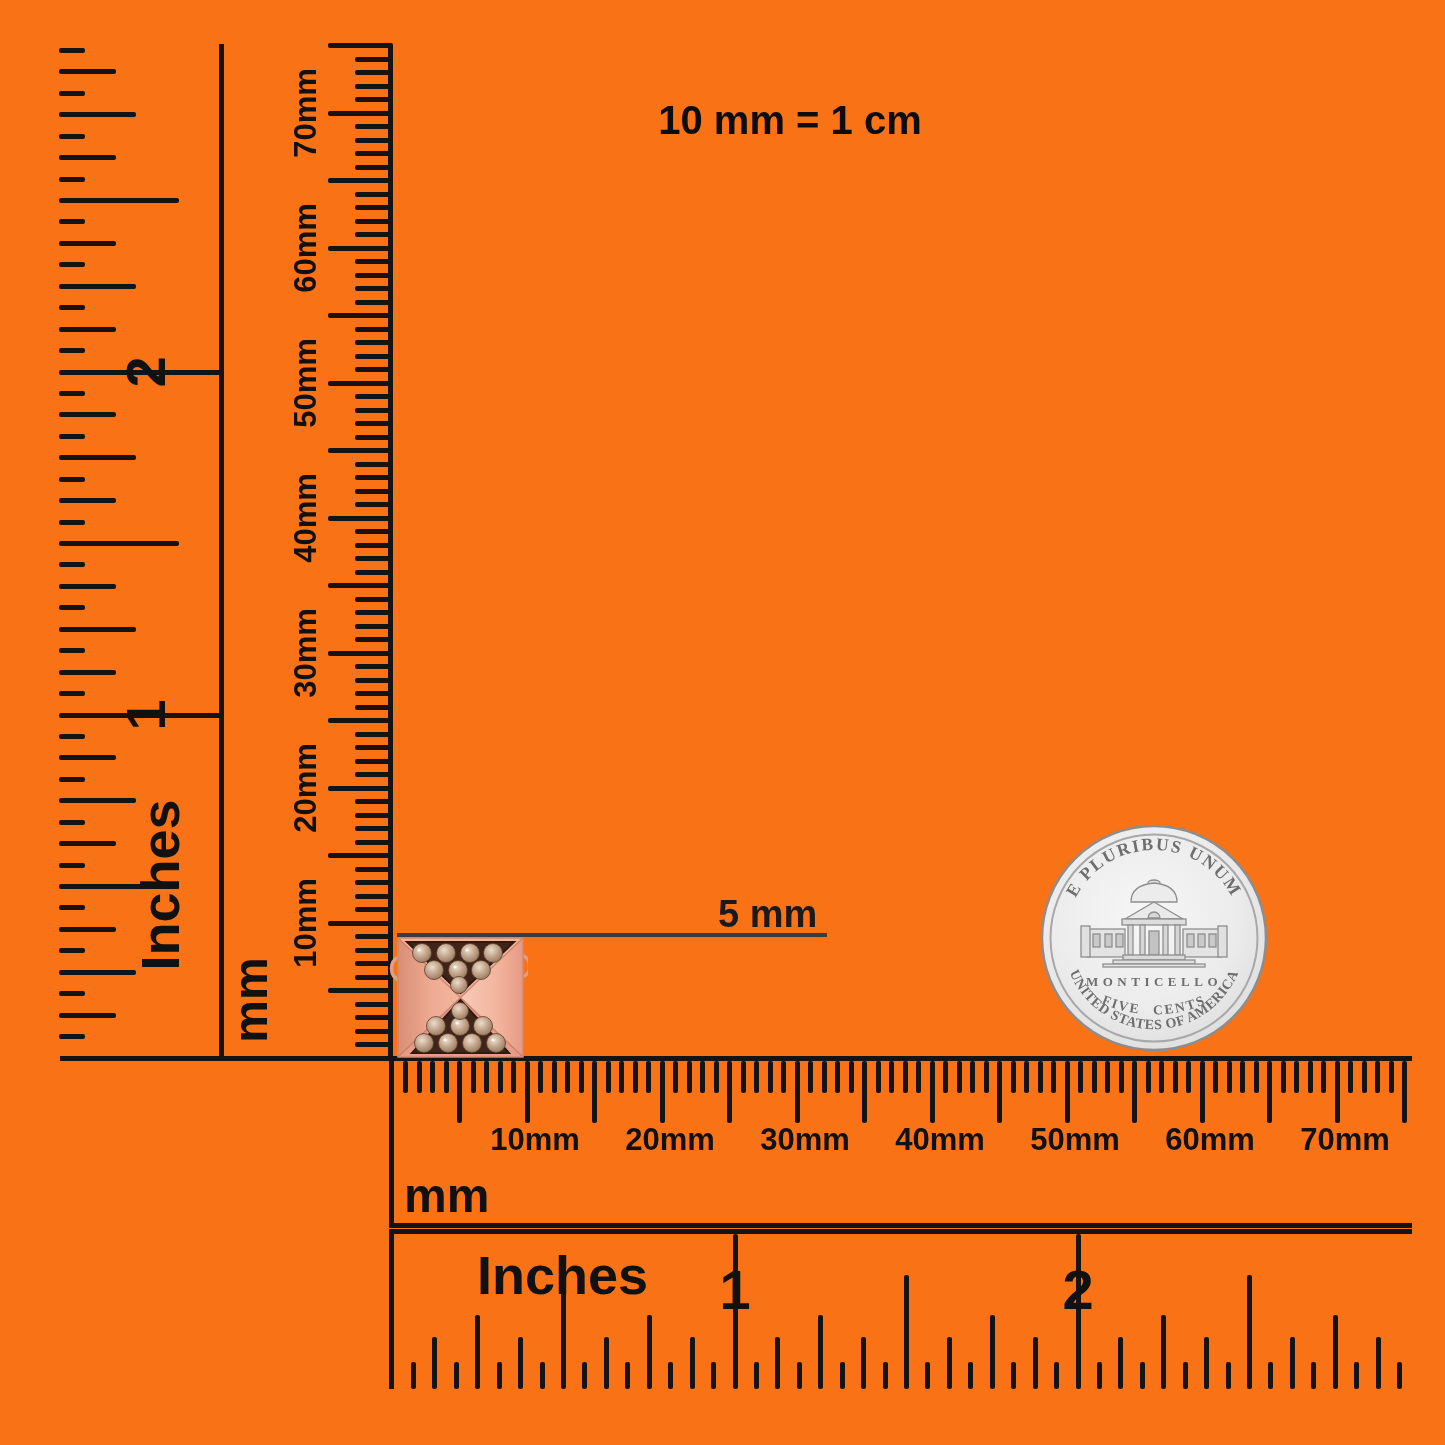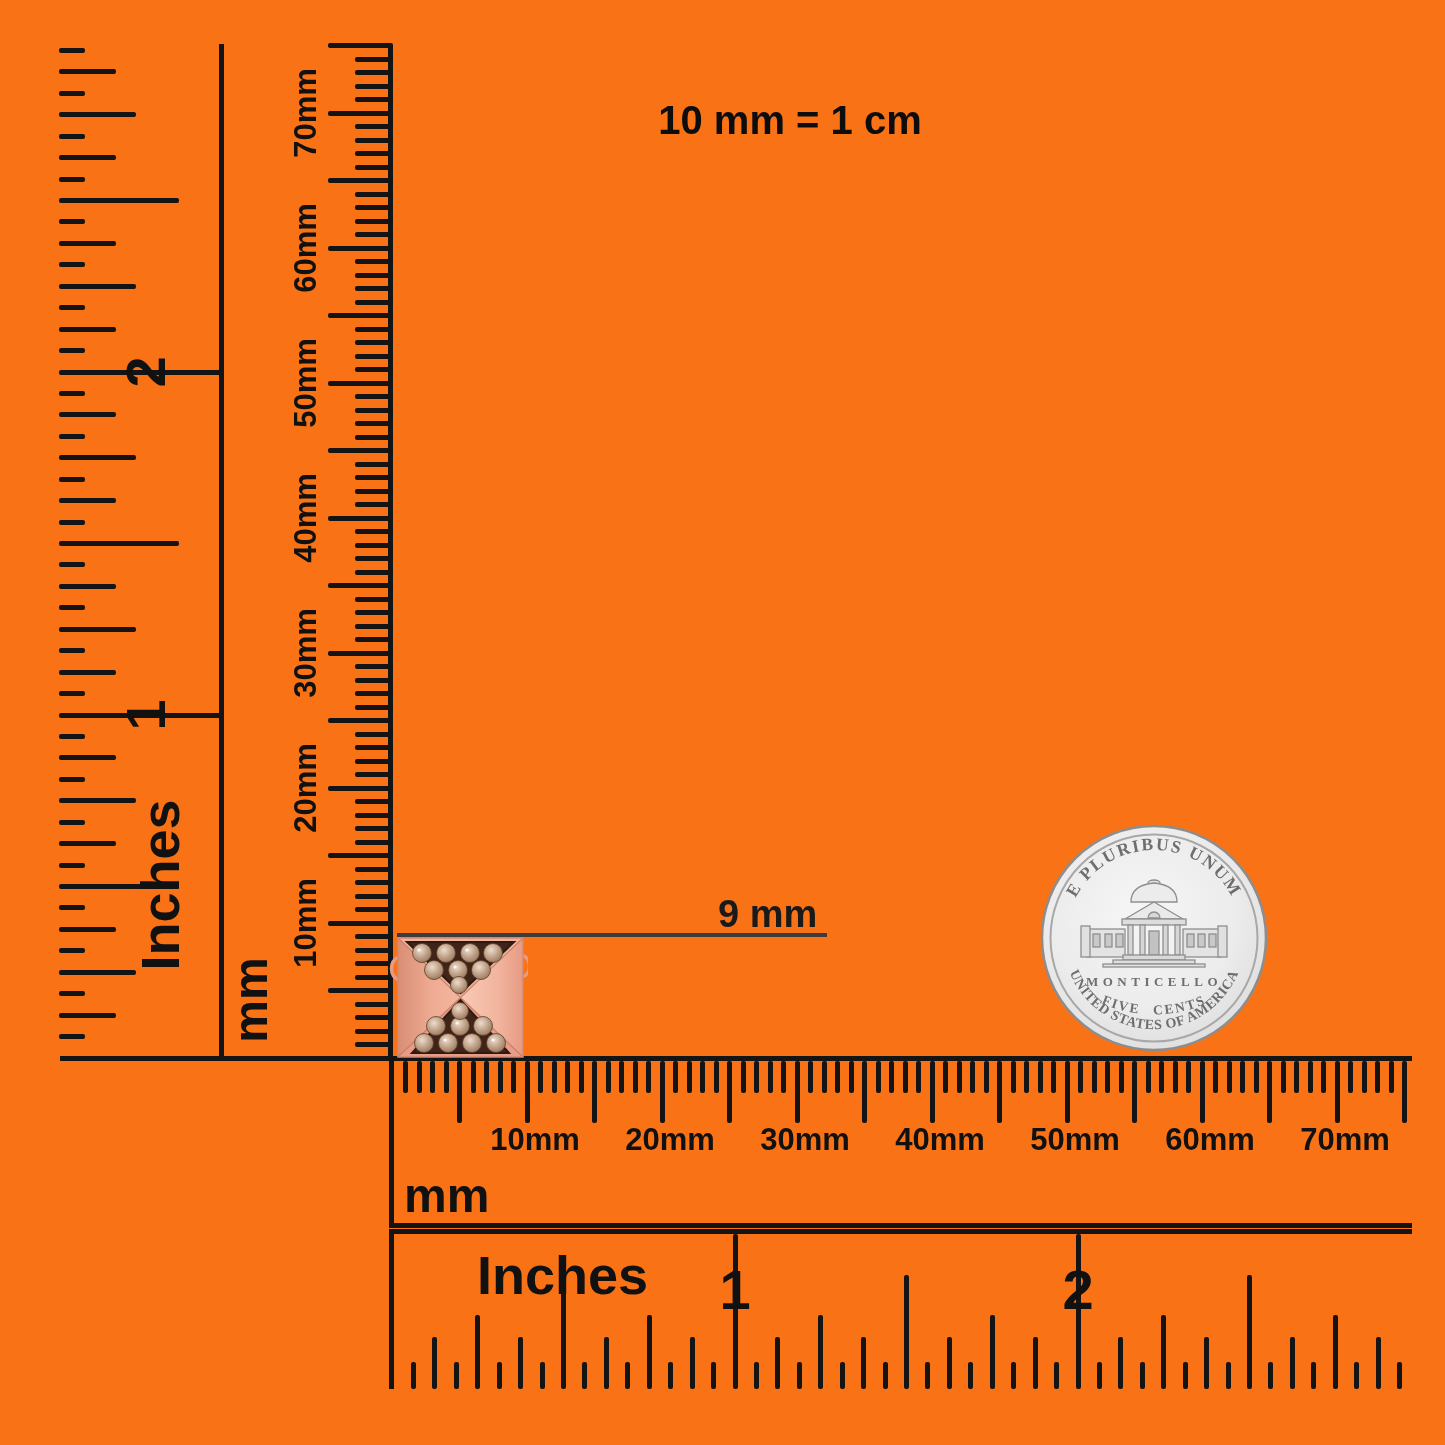--- a/index.html
+++ b/index.html
@@ -313,21 +313,21 @@
       <div class="tick" style="left: 1375.62px; top: 1337px; width: 5px; height: 52px;"></div>
       <div class="tick" style="left: 1397.06px; top: 1362px; width: 5px; height: 27px;"></div>
     </div>
 
   <div class="rlabel rot unit-in" style="left:160px; top:885px;">Inches</div>
   <div class="rlabel rot unit-mm" style="left:251px; top:1000px;">mm</div>
   <div class="rlabel unit-mm" style="left:404px; top:1172px;">mm</div>
   <div class="rlabel unit-in" style="left:477px; top:1248px;">Inches</div>
 
   <div class="leader"></div>
-  <div class="measure-label">9 mm</div>
+  <div class="measure-label">5 mm</div>
 
   <svg style="position:absolute; left:386px; top:933px;" width="142" height="126" viewBox="0 0 142 126">
     <defs>
       <linearGradient id="gL" x1="0" y1="0" x2="1" y2="0">
         <stop offset="0" stop-color="#d98e76"></stop>
           <stop offset="0.55" stop-color="#efab93"></stop>
           <stop offset="1" stop-color="#f3b7a0"></stop>
       </linearGradient>
       <linearGradient id="gR" x1="0" y1="0" x2="1" y2="0">
         <stop offset="0" stop-color="#f8cab6"></stop>

